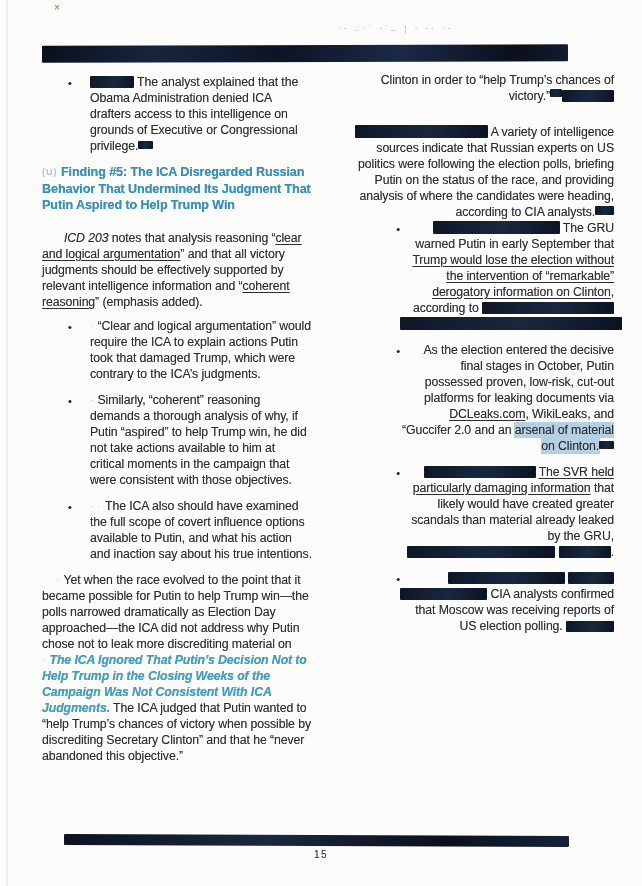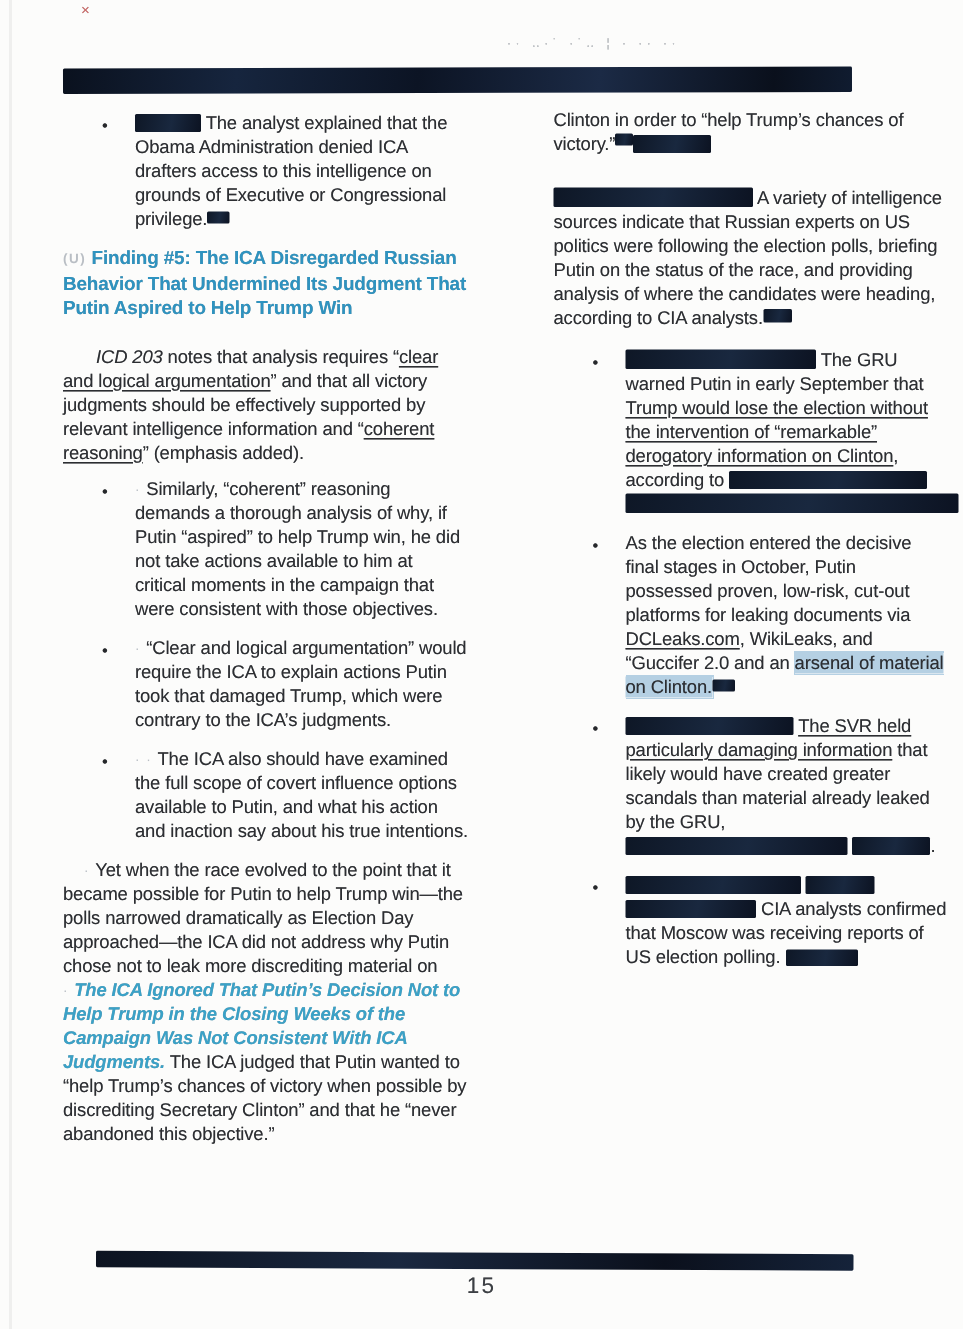--- a/index.html
+++ b/index.html
@@ -15,32 +15,32 @@
     position:absolute;left:42px;top:45px;width:526px;height:17px;border-radius:1px;
     background:linear-gradient(95deg,#0a111e,#16253e 22%,#0c1424 45%,#1b2a45 68%,#0a101c 90%,#101c30);
     transform:rotate(-0.15deg);
   }
   .bar-bottom{
     position:absolute;left:64px;top:835px;width:505px;height:11px;border-radius:1px;
     background:linear-gradient(95deg,#0c1320,#1a2840 40%,#0b101c 75%,#15233a);
     transform:rotate(0.25deg);
   }
   .page-number{position:absolute;left:0;top:849px;width:642px;text-align:center;
-    font-size:15px;letter-spacing:1.5px;color:#3c3f44;}
+    font-size:10px;letter-spacing:1.5px;color:#3c3f44;}
   .corner-mark{position:absolute;left:54px;top:2px;color:#c23a38;font-size:10px;opacity:.75;}
   .scan-note{position:absolute;left:338px;top:24px;width:290px;color:#c3c7cc;
     font-size:8px;letter-spacing:3px;filter:blur(.3px);}
   .col{position:absolute;font-size:12.3px;line-height:16px;letter-spacing:-0.1px;}
   .col-left{left:42px;top:74px;width:270px;}
-  .col-right{left:369px;top:72px;width:262px;}
+  .col-right{left:352px;top:72px;width:262px;text-align:right;}
   .para{margin:0;}
   .indent{text-indent:22px;}
   .indent-sm{text-indent:14px;}
   .mb-xs{margin-bottom:8px;}
-  .mb-sm{margin-bottom:12px;}
+  .mb-sm{}
   .mb-md{margin-bottom:16px;}
   .mb-lg{margin-bottom:20px;}
   .mb-xl{margin-bottom:26px;}
   .finding{
     margin:0 0 16px;font-size:12.6px;line-height:16.5px;font-weight:bold;
     color:var(--heading_blue,#2e93c0);letter-spacing:-0.1px;
   }
   .bullet{display:flex;margin:0 0 10px;}
   .dot{flex:0 0 22px;margin-left:26px;}
   .dot::before{content:"\2022";font-size:11px;color:#26282b;position:relative;top:1px;}
@@ -67,30 +67,30 @@
 
   <div class="col col-left">
 
     <div class="bullet mb-xl">
       <span class="dot"></span>
       <div class="bt"><span class="redact" style="width: 44px; vertical-align: -2px;"></span><span> The analyst explained that the Obama Administration denied ICA drafters access to this intelligence on grounds of Executive or Congressional privilege.</span><span class="redact" style="width: 15px; height: 8px; vertical-align: 1px;"></span></div>
     </div>
 
     <h3 class="finding"><span class="faint">(U) </span><span>Finding #5:  The ICA Disregarded Russian Behavior That Undermined Its Judgment That Putin Aspired to Help Trump Win</span></h3>
 
-    <p class="para indent mb-xs"><span class="i">ICD 203</span><span> notes that analysis requires “</span><span class="u">clear and logical argumentation</span><span>” and that all victory judgments should be effectively supported by relevant intelligence information and “</span><span class="u">coherent reasoning</span><span>” (emphasis added).</span></p>
+    <p class="para indent mb-xs"><span class="i">ICD 203</span><span> notes that analysis reasoning “</span><span class="u">clear and logical argumentation</span><span>” and that all victory judgments should be effectively supported by relevant intelligence information and “</span><span class="u">coherent reasoning</span><span>” (emphasis added).</span></p>
+
+    <div class="bullet">
+      <span class="dot"></span>
+      <div class="bt"><span class="faint">· </span><span>“Clear and logical argumentation” would require the ICA to explain actions Putin took that damaged Trump, which were contrary to the ICA’s judgments.</span></div>
+    </div>
 
     <div class="bullet">
       <span class="dot"></span>
       <div class="bt"><span class="faint">· </span><span>Similarly, “coherent” reasoning demands a thorough analysis of why, if Putin “aspired” to help Trump win, he did not take actions available to him at critical moments in the campaign that were consistent with those objectives.</span></div>
-    </div>
-
-    <div class="bullet">
-      <span class="dot"></span>
-      <div class="bt"><span class="faint">· </span><span>“Clear and logical argumentation” would require the ICA to explain actions Putin took that damaged Trump, which were contrary to the ICA’s judgments.</span></div>
     </div>
 
     <div class="bullet mb-sm">
       <span class="dot"></span>
       <div class="bt"><span class="faint">· · </span><span>The ICA also should have examined the full scope of covert influence options available to Putin, and what his action and inaction say about his true intentions.</span></div>
     </div>
 
     <p class="para indent-sm"><span class="faint">· </span><span>Yet when the race evolved to the point that it became possible for Putin to help Trump win—the polls narrowed dramatically as Election Day approached—the ICA did not address why Putin chose not to leak more discrediting material on</span></p>
 
     <p class="para mb-md"><span class="faint">· </span><span class="bi">The ICA Ignored That Putin’s Decision Not to Help Trump in the Closing Weeks of the Campaign Was Not Consistent With ICA Judgments.</span><span>  The ICA judged that Putin wanted to “help Trump’s chances of victory when possible by discrediting Secretary Clinton” and that he “never abandoned this objective.”</span></p>

